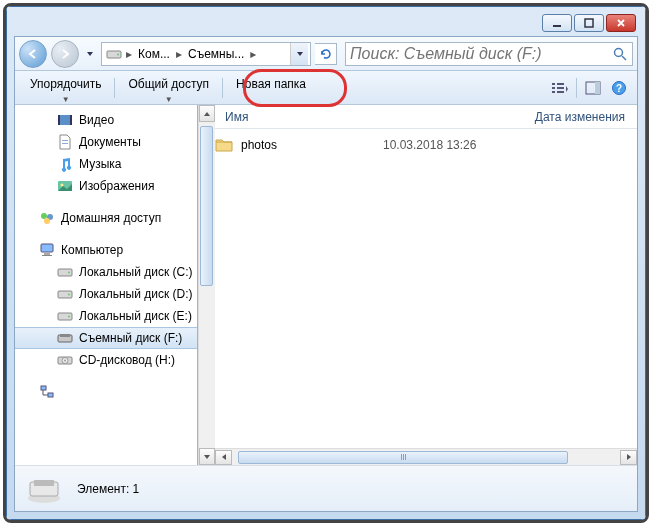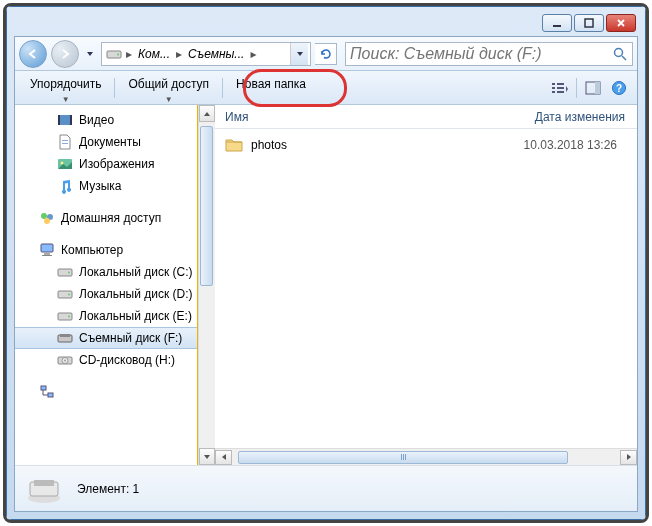--- a/index.html
+++ b/index.html
@@ -10,21 +10,21 @@
 .tbtn { width: 30px; height: 18px; border: 1px solid #5a7fa8; border-radius: 3px; display: flex; align-items: center; justify-content: center; background: linear-gradient(#f5f9fd, #d2e3f4); cursor: pointer; }
 .tbtn.close { background: linear-gradient(#e9847b, #c8372b); border-color: #8b2520; }
 .tbtn svg { display: block; }
 .content-area { background: #fff; border: 1px solid #8aa7c5; height: calc(100% - 22px); display: flex; flex-direction: column; }
 .navbar { height: 34px; background: linear-gradient(#f7fbff, #e8f1fb); border-bottom: 1px solid #b4c8dc; display: flex; align-items: center; padding: 0 4px; gap: 4px; }
 .navbtn { width: 28px; height: 28px; border-radius: 50%; border: 1px solid #7ba3cc; background: radial-gradient(circle at 30% 30%, #cce2f8, #5a9bd4); display: flex; align-items: center; justify-content: center; cursor: pointer; }
 .navbtn.fwd { background: radial-gradient(circle at 30% 30%, #e8eef4, #b8c5d2); border-color: #a8b5c2; }
 .nav-dd { width: 14px; height: 20px; display: flex; align-items: center; justify-content: center; cursor: pointer; }
 .breadcrumb { flex: 0 0 210px; height: 24px; border: 1px solid #a8b8c8; background: #fff; display: flex; align-items: center; padding: 0 2px; }
 .bc-icon { width: 16px; height: 16px; margin: 0 2px; }
-.bc-seg { padding: 0 4px; cursor: pointer; white-space: nowrap; overflow: hidden; font-style: italic; }
+.bc-seg { padding: 0 4px; cursor: pointer; white-space: nowrap; overflow: hidden; }
 .bc-arrow { padding: 0 2px; color: #555; }
 .bc-dd { width: 18px; height: 22px; border-left: 1px solid #ccc; display: flex; align-items: center; justify-content: center; background: linear-gradient(#eef4fb,#d5e4f3); cursor: pointer; }
 .refresh { width: 22px; height: 22px; border: 1px solid #a8b8c8; border-left: none; background: #fff; display: flex; align-items: center; justify-content: center; cursor: pointer; }
 .searchbox { flex: 1; height: 24px; border: 1px solid #a8b8c8; background: #fff; display: flex; align-items: center; padding: 0 4px; margin-left: 4px; }
 .searchbox input { border: none; outline: none; flex: 1; font-size: 16px; font-style: italic; color: #888; background: transparent; }
 .search-icon { width: 16px; height: 16px; }
 .toolbar { height: 34px; background: linear-gradient(#f0f6fd, #dbe8f6); border-bottom: 1px solid #b4c8dc; display: flex; align-items: center; padding: 0 6px; gap: 2px; }
 .tlbtn { height: 24px; padding: 0 8px; display: flex; align-items: center; gap: 4px; cursor: pointer; border: 1px solid transparent; border-radius: 2px; flex-direction: column; }
 .tlbtn .dd-arrow { font-size: 8px; color: #555; }
 .tl-spacer { flex: 1; }
@@ -37,24 +37,24 @@
 .tree-item.child { padding-left: 42px; }
 .tree-item.selected { background: linear-gradient(#e8f1fb,#d2e3f4); border: 1px solid #a8c5e2; border-left: none; border-right: none; }
 .tree-item .ticon { width: 16px; height: 16px; flex-shrink: 0; }
 .tree-group-gap { height: 10px; }
 .filepane { flex: 1; display: flex; flex-direction: column; }
 .col-headers { height: 24px; border-bottom: 1px solid #e0e6ec; display: flex; align-items: center; font-size: 12px; color: #30527a; }
 .col-h { padding: 0 10px; cursor: pointer; }
 .col-h.name { flex: 0 0 160px; }
 .col-h.date { flex: 1; text-align: right; padding-right: 12px; }
 .file-list { flex: 1; overflow: auto; padding: 4px 0; }
-.file-row { display: flex; align-items: center; height: 24px; padding-left: 10px; cursor: pointer; }
+.file-row { display: flex; align-items: center; height: 24px; cursor: pointer; }
 .file-row .ficon { width: 18px; height: 18px; margin-right: 8px; }
 .file-row .fname { flex: 0 0 142px; }
-.file-row .fdate { flex: 1; text-align: right; padding-right: 20px; color: #555; }
+.file-row .fdate { flex: 1; text-align: left; padding-right: 20px; color: #555; }
 .hscroll { height: 17px; background: #f0f0f0; border-top: 1px solid #ddd; display: flex; align-items: center; }
 .hs-btn { width: 17px; height: 15px; background: linear-gradient(#fdfdfd,#e4e4e4); border: 1px solid #bbb; display: flex; align-items: center; justify-content: center; cursor: pointer; }
 .hs-track { flex: 1; height: 15px; position: relative; }
 .hs-thumb { position: absolute; left: 6px; width: 330px; height: 13px; top: 1px; background: linear-gradient(#eaf2fb,#c8dbf0); border: 1px solid #9cb8d4; border-radius: 2px; display:flex; align-items:center; justify-content:center; gap:1px; }
 .hs-thumb span { width:1px; height:6px; background:#7fa3c7; }
 .vscroll-sb { width: 17px; background: #f0f0f0; border-left: 1px solid #ddd; display: flex; flex-direction: column; }
 .vs-btn { height: 17px; background: linear-gradient(#fdfdfd,#e4e4e4); border: 1px solid #bbb; cursor: pointer; display:flex; align-items:center; justify-content:center; }
 .vs-track { flex: 1; position: relative; }
 .vs-thumb { position: absolute; top: 4px; left: 1px; width: 13px; height: 160px; background: linear-gradient(90deg,#eaf2fb,#c8dbf0); border: 1px solid #9cb8d4; border-radius: 2px; }
 .statusbar { height: 46px; border-top: 1px solid #d8e0e8; background: linear-gradient(#f4f8fc,#e5eef8); display: flex; align-items: center; padding: 0 10px; gap: 14px; }
@@ -186,31 +186,31 @@
           <div class="tree-item child">
                 <svg class="ticon" viewBox="0 0 16 16">
                   <path d="M3 1 L10 1 L13 4 L13 15 L3 15 Z" fill="#fff" stroke="#888"></path>
                   <rect x="5" y="6" width="6" height="1" fill="#8ad"></rect>
                   <rect x="5" y="9" width="6" height="1" fill="#8ad"></rect>
                 </svg>
                 <span>Документы</span>
               </div>
           <div class="tree-item child">
                 <svg class="ticon" viewBox="0 0 16 16">
+                  <path d="M6 3 L13 2 L13 10 A2 2 0 1 1 11 10 L11 5 L8 5.5 L8 12 A2 2 0 1 1 6 12 Z" fill="#4a9fe8"></path>
+                </svg>
+                <span>Музыка</span>
+              </div>
+          <div class="tree-item child">
+                <svg class="ticon" viewBox="0 0 16 16">
                   <rect x="1" y="3" width="14" height="10" fill="#6ac4a4" rx="1"></rect>
                   <circle cx="5" cy="7" r="1.5" fill="#fe8"></circle>
                   <path d="M1 13 L6 8 L10 11 L15 6 L15 13 Z" fill="#3a8f6f"></path>
                 </svg>
                 <span>Изображения</span>
-              </div>
-          <div class="tree-item child">
-                <svg class="ticon" viewBox="0 0 16 16">
-                  <path d="M6 3 L13 2 L13 10 A2 2 0 1 1 11 10 L11 5 L8 5.5 L8 12 A2 2 0 1 1 6 12 Z" fill="#4a9fe8"></path>
-                </svg>
-                <span>Музыка</span>
               </div>
           <div class="tree-group-gap"></div>
           <div class="tree-item">
                 <svg class="ticon" viewBox="0 0 16 16">
                   <circle cx="5" cy="6" r="3" fill="#6c6"></circle>
                   <circle cx="11" cy="7" r="3" fill="#69c"></circle>
                   <circle cx="8" cy="11" r="3" fill="#fc6"></circle>
                 </svg>
                 <span>Домашняя доступ</span>
               </div>

